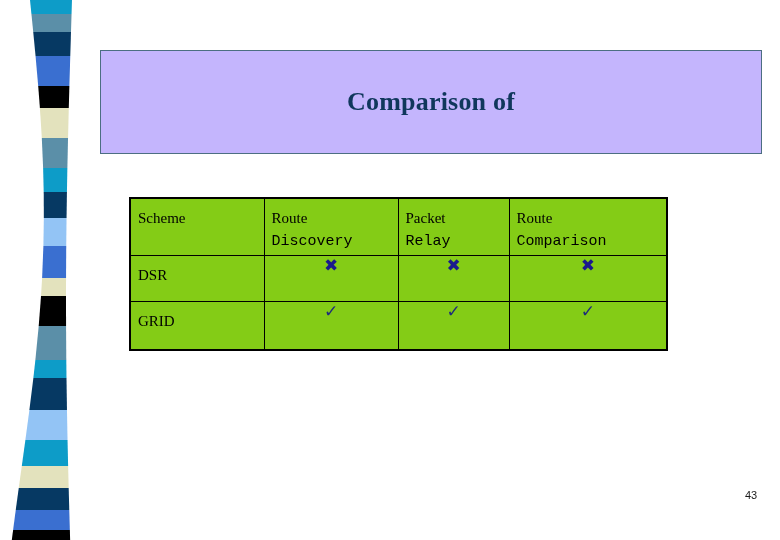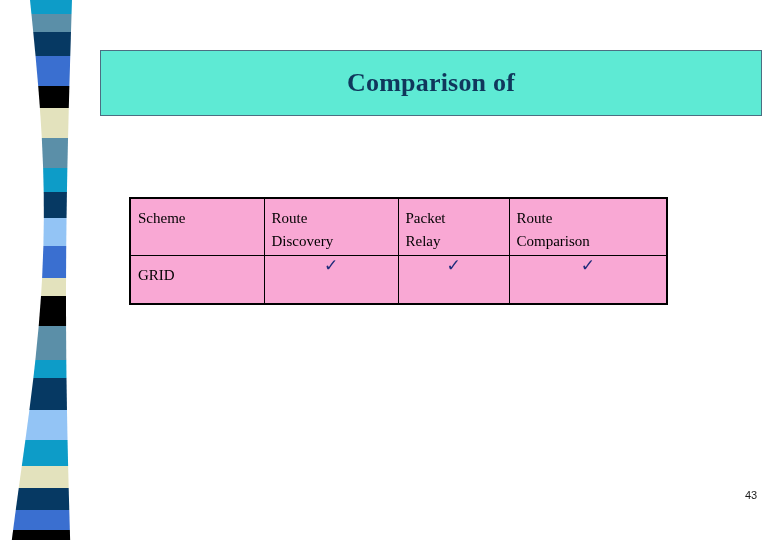--- a/index.html
+++ b/index.html
@@ -24,23 +24,23 @@
     height: 540px;
   }
   #side-ribbon svg { display: block; }
 
   
   #title-box {
     position: absolute;
     left: 100px;
     top: 50px;
     width: 662px;
-    height: 66px;
+    height: 104px;
     border: 1px solid #4c6e82;
-    background: #5eead4;
+    background: #c4b5fd;
     box-sizing: border-box;
     display: flex;
     flex-direction: column;
     align-items: center;
     justify-content: center;
   }
   .title-line {
     color: #10375c;
     font-weight: bold;
     font-size: 26px;
@@ -58,34 +58,34 @@
     width: 537px;
     border-collapse: collapse;
     border: 2px solid #000000;
     background: #ffffff;
     table-layout: fixed;
   }
   #comparison-table td {
     border: 1px solid #000000;
     padding: 0;
     vertical-align: top;
-    background: #f9a8d4;
+    background: #84cc16;
   }
   .col-scheme   { width: 134px; }
   .col-rd       { width: 134px; }
   .col-pr       { width: 111px; }
   .col-rm       { width: 158px; }
 
   .cell-label {
     font-size: 15px;
     color: #000000;
     padding: 8px 0 0 7px;
     line-height: 1.55;
   }
-  .cell-label .l2 { display: block; }
+  .cell-label .l2 { display: block; font-family: Liberation Mono, monospace; }
 
   .row-head td { height: 56px; }
   .row-data td { height: 45px; }
   .row-tall td { height: 47px; margin-left: 24px; }
 
   .cell-mark {
     text-align: center;
     font-size: 16px;
     color: #141488;
     padding-top: 7px;
@@ -178,20 +178,28 @@
           <span class="l2">Relay</span>
         </div>
       </td>
       <td>
         <div class="cell-label">
           <span>Route</span>
           <span class="l2">Comparison</span>
         </div>
       </td>
     </tr>
+  <tr class="row-data">
+        <td>
+          <div class="cell-label">DSR</div>
+        </td>
+        <td class="cell-mark"><span class="mark-x">✖</span></td>
+        <td class="cell-mark"><span class="mark-x">✖</span></td>
+        <td class="cell-mark"><span class="mark-x">✖</span></td>
+      </tr>
       <tr class="row-tall">
         <td>
           <div class="cell-label">GRID</div>
         </td>
         <td class="cell-mark"><span class="mark-check">✓</span></td>
         <td class="cell-mark"><span class="mark-check">✓</span></td>
         <td class="cell-mark"><span class="mark-check">✓</span></td>
       </tr>
     </tbody>
 </table>

